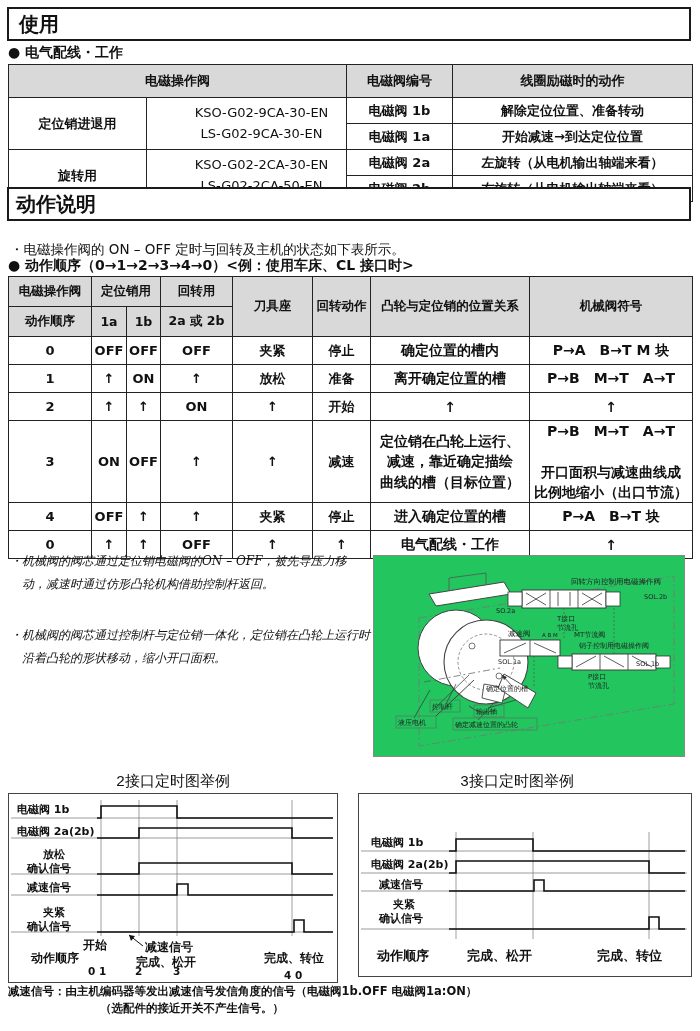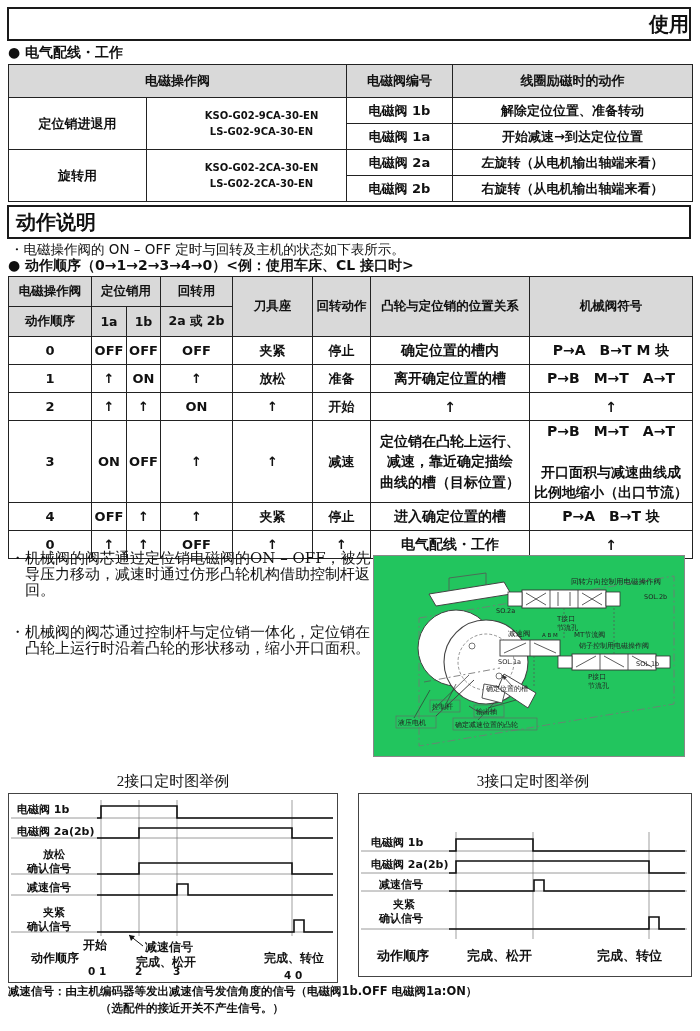--- a/index.html
+++ b/index.html
@@ -1,51 +1,51 @@
 <!DOCTYPE html>
 <html><head>
 <meta charset="utf-8">
 <style>
   html,body{margin:0;padding:0;background:#fff;}
   body{width:700px;height:1031px;font-family:"DejaVu Sans","Liberation Sans",sans-serif;color:#111;}
   .page{position:relative;width:700px;height:1031px;background:#fff;overflow:hidden;}
 
   .titlebox{position:absolute;left:7px;width:684px;height:34px;border:2px solid #1a1a1a;box-sizing:border-box;
             font-size:20px;font-weight:bold;line-height:30px;padding-left:10px;background:#fff;}
-  .tb1{top:7px;text-align:right;} .tb2{top:205px;padding-left:7px;}
+  .tb1{top:7px;} .tb2{top:187px;padding-left:7px;}
 
   .bullet-line{position:absolute;left:8px;font-size:14px;font-weight:bold;}
   .b1{top:44px;} .b2{top:257px;text-align:center;}
   .plain-line{position:absolute;left:10px;top:241px;font-size:13.5px;}
 
   table{border-collapse:collapse;table-layout:fixed;}
   th,td{border:1.5px solid #222;text-align:center;padding:0 2px;overflow:hidden;}
   th{background:#d9d9d9;font-weight:bold;}
 
   .t1{position:absolute;left:8px;top:64px;width:684px;}
   .t1 th{height:32px;font-size:13px;}
   .t1 td{height:25px;font-size:13px;font-weight:bold;}
-  .t1 td.model{font-weight:bold;font-size:10px;line-height:1.55;padding-left:32px;}
+  .t1 td.model{font-weight:normal;font-size:13px;line-height:1.55;padding-left:32px;}
 
   .t2{position:absolute;left:8px;top:276px;width:684px;}
   .t2 th{height:29px;font-size:12.5px;}
   .t2 td{height:27px;font-size:13px;font-weight:bold;}
   .t2 td.lt{font-weight:bold;font-size:14px;}
   .t2 tr.tall td{height:64px;}
   .pre{white-space:pre-line;font-size:12.5px;line-height:1.45;}
 
   .para{position:absolute;left:10px;width:348px;font-family:"DejaVu Serif","Liberation Serif",serif;
-        font-size:15px;line-height:16px;padding-left:1em;text-indent:-1em;}
+        font-size:12px;line-height:23px;padding-left:1em;text-indent:-1em;font-style:italic;}
   .p1{top:550px;} .p2{top:624px;}
 
   .diag{position:absolute;left:373px;top:555px;width:310px;height:200px;border:1px solid #888;background:#22c55e;}
   .diag svg{display:block;}
 
-  .ttitle{position:absolute;top:772px;font-family:Liberation Serif, serif;font-size:15px;text-align:center;}
-  .tt-left{left:8px;width:330px;} .tt-right{left:366px;width:334px;text-align:center;}
+  .ttitle{position:absolute;top:772px;font-family:Liberation Mono, monospace;font-size:15px;text-align:center;}
+  .tt-left{left:8px;width:330px;} .tt-right{left:350px;width:334px;text-align:center;}
 
   .tbox{position:absolute;border:1.5px solid #444;background:#fff;box-sizing:border-box;}
   .tbox-left{left:8px;top:793px;width:330px;height:190px;}
   .tbox-right{left:358px;top:793px;width:334px;height:184px;}
 
   .foot{position:absolute;left:8px;top:983px;width:688px;font-size:11.5px;font-weight:bold;line-height:16.5px;}
   .foot .indent{margin-left:92px;}
 </style>
 </head>
 <body>
@@ -78,21 +78,21 @@
       <td>解除定位位置、准备转动</td>
     </tr>
     <tr>
       <td>电磁阀 1a</td>
       <td>开始减速→到达定位位置</td>
     </tr>
     <tr>
       <td rowspan="2">旋转用</td>
       <td rowspan="2" class="model">
         <div>KSO-G02-2CA-30-EN</div>
-        <div>LS-G02-2CA-30-EN</div>
+        <div>LS-G02-2CA-50-EN</div>
       </td>
       <td>电磁阀 2a</td>
       <td>左旋转（从电机输出轴端来看）</td>
     </tr>
     <tr>
       <td>电磁阀 2b</td>
       <td>右旋转（从电机输出轴端来看）</td>
     </tr>
   </tbody>
     </table>

